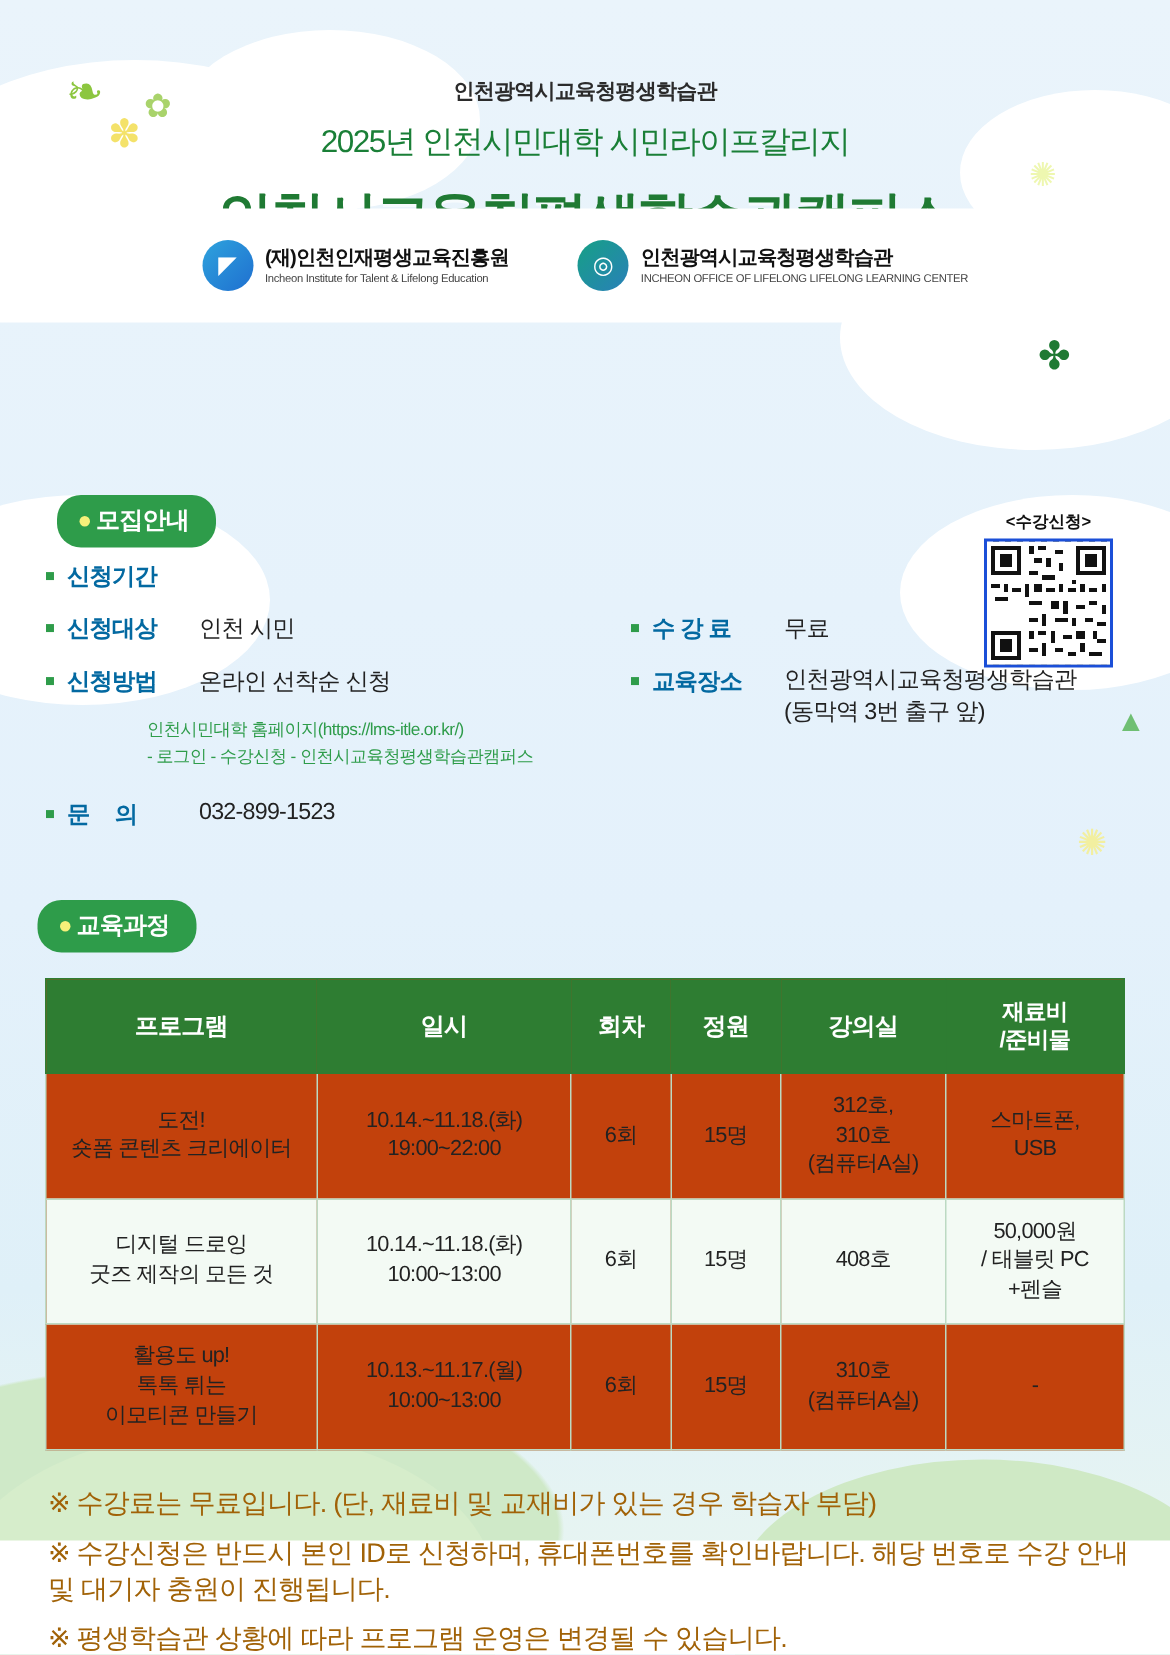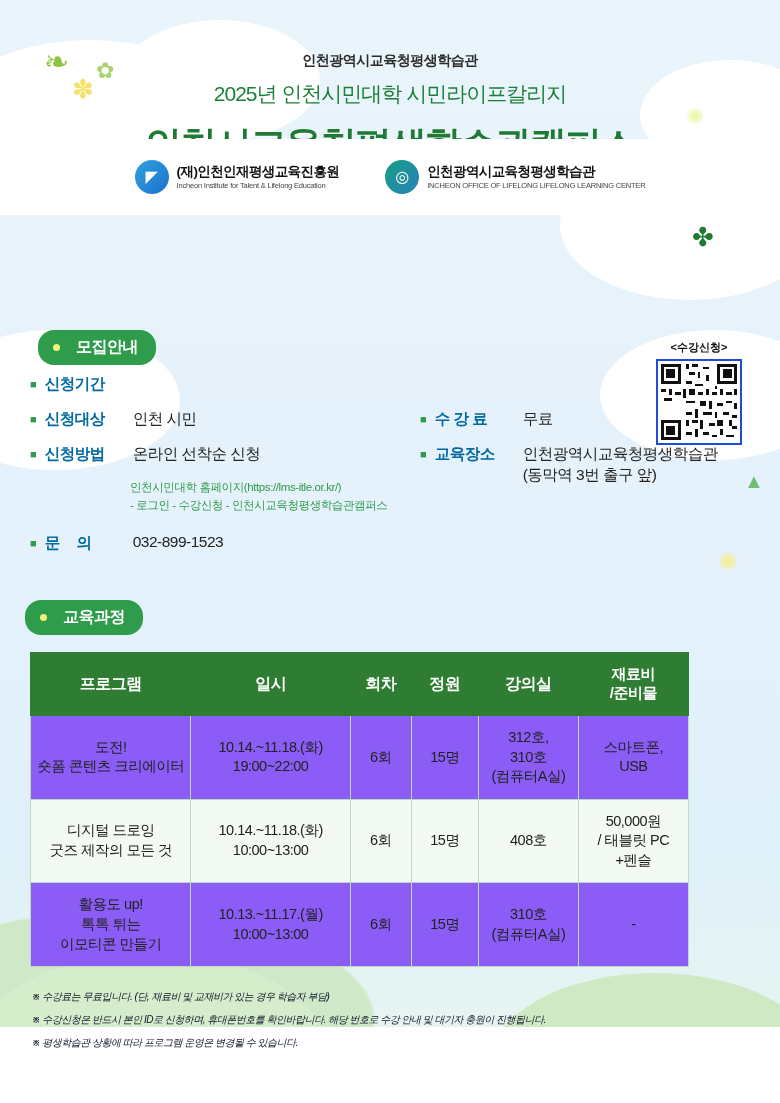--- a/index.html
+++ b/index.html
@@ -42,64 +42,64 @@
     text-align:center;margin-top:10px;font-size:21px;font-weight:normal;color:#1a7f37;letter-spacing:-1px;
   }
   .title{
     text-align:center;margin-top:14px;font-size:37px;font-weight:bold;color:#1f7a33;line-height:1.25;letter-spacing:-2px;
     text-shadow:0 2px 0 rgba(255,255,255,.6);
   }
   .title .l2{display:block;}
 
   
   .pill{
-    display:inline-flex;align-items:center;gap:16px;
+    display:inline-flex;align-items:center;gap:4px;
     background:#2e9c4a;color:#fff;font-weight:bold;font-size:16px;
     padding:7px 18px 7px 15px;border-radius:16px;letter-spacing:-0.5px;
   }
   .pill .dot{width:7px;height:7px;border-radius:50%;background:#f6f07a;display:inline-block;}
 
   .section-recruit{position:absolute;left:38px;top:278px;}
   .section-course{position:absolute;left:25px;top:548px;}
 
   
   .info{position:absolute;left:30px;top:322px;width:720px;}
   .row{display:flex;align-items:flex-start;margin-bottom:14px;}
   .bullet{color:#2e9c4a;font-size:11px;line-height:20px;margin-right:8px;}
   .lab{color:#0369a1;font-weight:bold;font-size:15.5px;min-width:74px;letter-spacing:-0.5px;}
   .lab.sp{letter-spacing:6px;min-width:74px;}
   .val{color:#222;font-size:15.5px;margin-left:14px;letter-spacing:-0.5px;}
   .col-left{width:390px;}
   .col-right{width:320px;}
   .twocol{display:flex;}
-  .note-sub{color:#2e9c4a;font-size:11.5px;line-height:1.55;margin:2px 0 0 100px;letter-spacing:-0.4px;}
+  .note-sub{color:#2e9c4a;font-size:11.5px;line-height:1.55;margin:2px 0 0 68px;letter-spacing:-0.4px;}
   .val2{color:#222;font-size:15.5px;margin-left:14px;line-height:1.35;letter-spacing:-0.5px;}
 
   
   .qrbox{position:absolute;right:38px;top:288px;text-align:center;}
   .qrlabel{font-size:11px;color:#111;margin-bottom:4px;font-weight:bold;}
   .qr{width:82px;height:82px;border:2px solid #1b4fd8;background:
     repeating-linear-gradient(90deg,#fff 0 4px,#123 4px 8px),
     repeating-linear-gradient(0deg,#fff 0 4px,#123 4px 8px);
     background-blend-mode:multiply;}
 
   
-  table{position:absolute;left:30px;top:600px;width:659px;border-collapse:collapse;background:#8b5cf6;}
+  table{position:absolute;left:30px;top:600px;width:720px;border-collapse:collapse;background:#c2410c;}
   th{
     background:#2e7d32;color:#fff;font-size:16px;font-weight:bold;padding:12px 4px;border:1px solid #2e7d32;letter-spacing:-0.5px;
   }
   td{
     border:1px solid #bcd9c2;font-size:14.5px;color:#222;text-align:center;padding:12px 6px;line-height:1.35;letter-spacing:-0.5px;
   }
   tbody tr:nth-child(even) td{background:#f3faf4;}
   .th-sub{display:block;font-size:15px;}
 
   
   .notes{position:absolute;left:32px;top:938px;width:730px;}
-  .notes div{color:#0f172a;font-size:10px;margin-bottom:9px;letter-spacing:-0.5px;font-style:italic;}
+  .notes div{color:#a16207;font-size:18px;margin-bottom:9px;letter-spacing:-0.5px;}
 
   
   .footer{position:absolute;left:0;right:0;bottom:0;height:76px;display:flex;align-items:center;justify-content:center;gap:46px;background:#fff;}
   .logo{display:flex;align-items:center;gap:8px;}
   .logo .mark{width:34px;height:34px;border-radius:50%;display:flex;align-items:center;justify-content:center;color:#fff;font-size:16px;font-weight:bold;}
   .m1{background:linear-gradient(135deg,#2ea3dd,#1f6fd0);border-radius:6px;}
   .m2{background:#fff;border:2px solid #6b4bb8;color:#6b4bb8;border-radius:6px;}
   .m3{background:linear-gradient(135deg,#16a085,#2980b9);}
   .logo .txt b{display:block;font-size:13.5px;color:#111;letter-spacing:-0.6px;}
   .logo .txt span{display:block;font-size:7.5px;color:#444;letter-spacing:-0.2px;}

